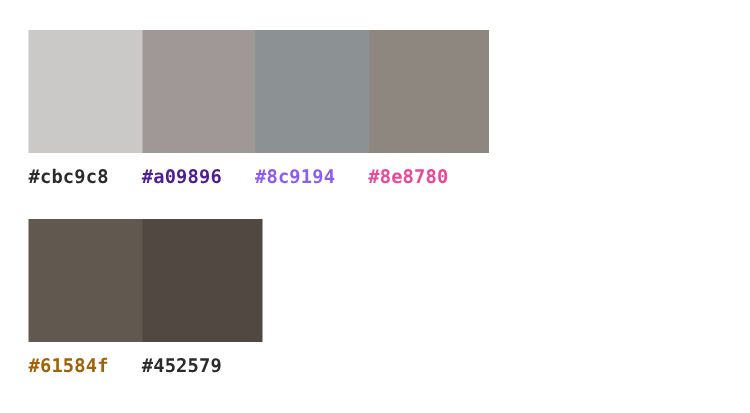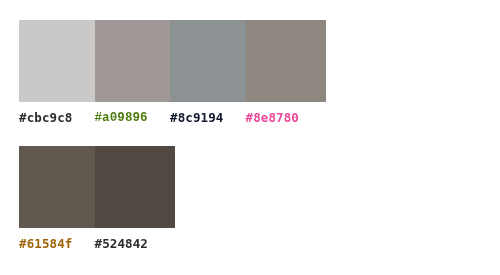--- a/index.html
+++ b/index.html
@@ -62,36 +62,36 @@
 
 <div id="palette-sheet">
 
   <div class="palette-row" id="palette-row-0">
     <div class="swatch-cell">
       <span class="swatch-chip" style="background-color: rgb(203, 201, 200);"></span>
       <span class="swatch-label" style="color: rgb(43, 43, 43);">#cbc9c8</span>
     </div>
     <div class="swatch-cell">
       <span class="swatch-chip" style="background-color: rgb(160, 152, 150);"></span>
-      <span class="swatch-label" style="color: #4d7c0f; font-family: Liberation Mono, monospace;">#a09896</span>
+      <span class="swatch-label" style="color: #4c1d95;">#a09896</span>
     </div>
     <div class="swatch-cell">
       <span class="swatch-chip" style="background-color: rgb(140, 145, 148);"></span>
-      <span class="swatch-label" style="color: #0f172a;">#8c9194</span>
+      <span class="swatch-label" style="color: #8b5cf6;">#8c9194</span>
     </div>
     <div class="swatch-cell">
       <span class="swatch-chip" style="background-color: rgb(142, 135, 128);"></span>
       <span class="swatch-label" style="color: #ec4899;">#8e8780</span>
     </div>
   </div>
 
   <div class="palette-row" id="palette-row-1">
     <div class="swatch-cell">
       <span class="swatch-chip" style="background-color: rgb(97, 88, 79);"></span>
       <span class="swatch-label" style="color: #a16207;">#61584f</span>
     </div>
     <div class="swatch-cell">
       <span class="swatch-chip" style="background-color: rgb(82, 72, 66);"></span>
-      <span class="swatch-label" style="color: rgb(43, 43, 43);">#524842</span>
+      <span class="swatch-label" style="color: rgb(43, 43, 43);">#452579</span>
     </div>
   </div>
 
 </div>
 
 </body></html>

